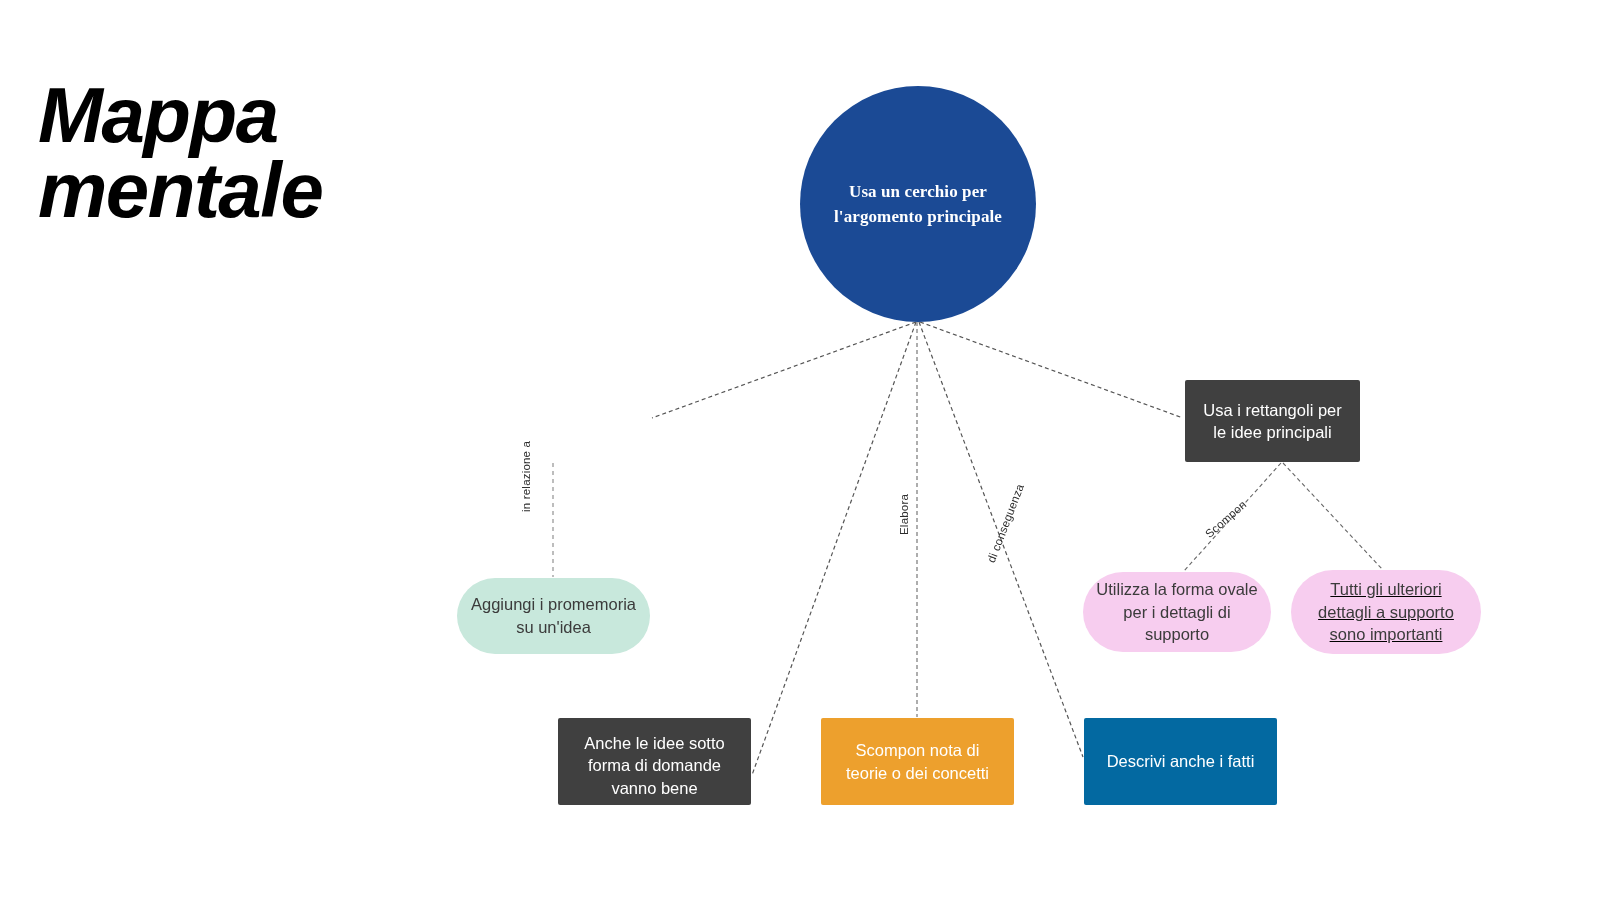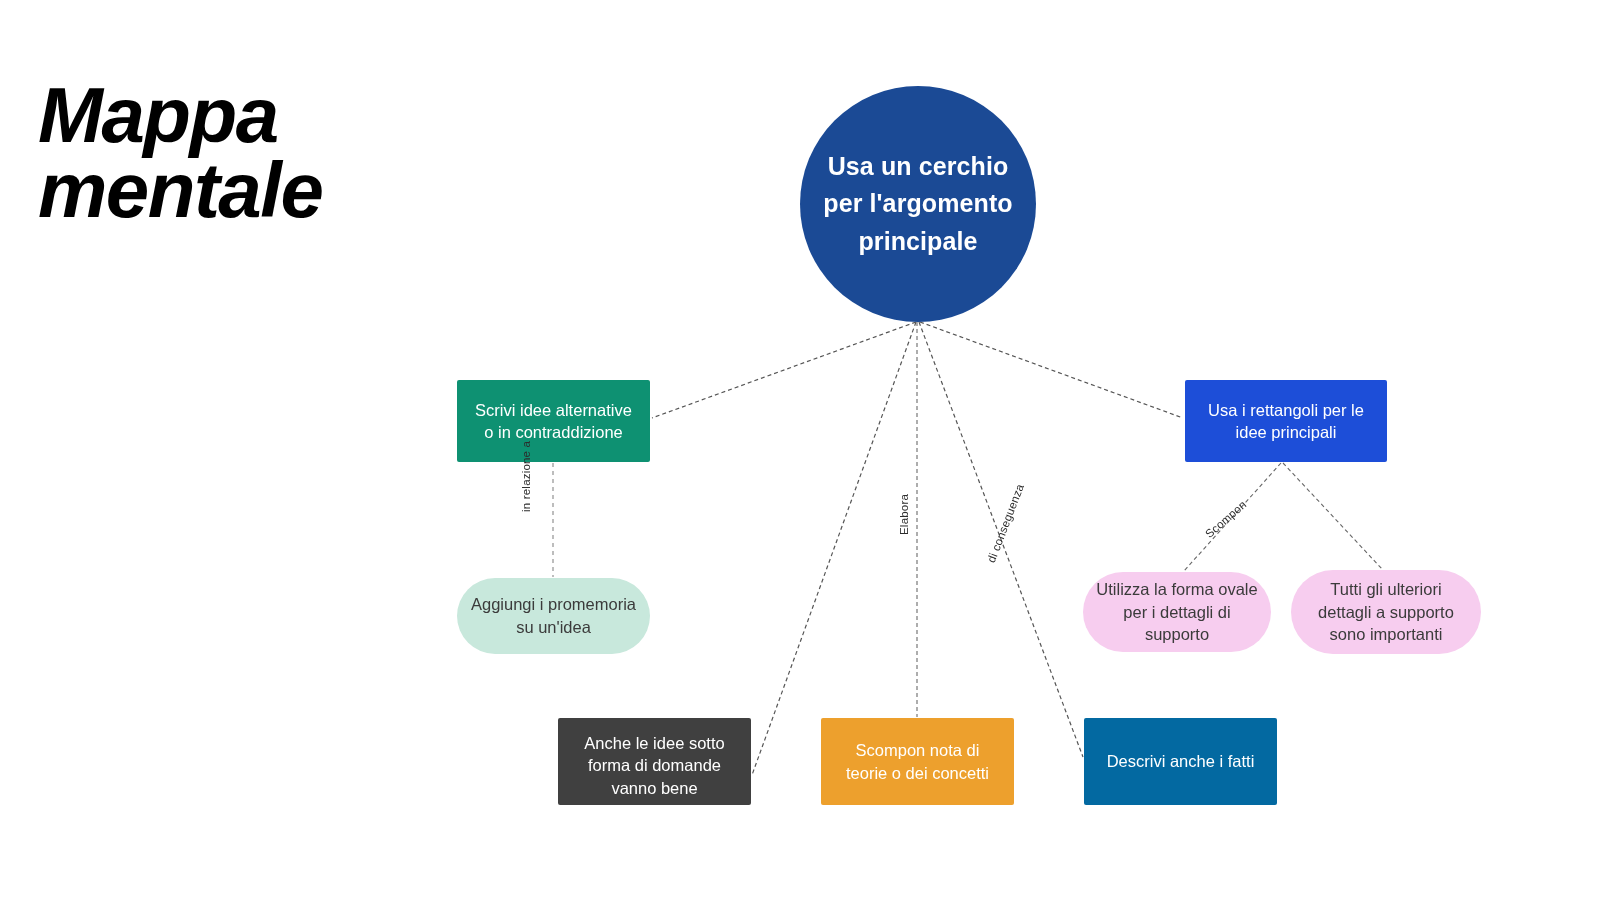--- a/index.html
+++ b/index.html
@@ -77,24 +77,25 @@
   #node-center {
     left: 800px;
     top: 86px;
     width: 236px;
     height: 236px;
     border-radius: 50%;
     background: #1b4a95;
   }
   #node-center .node-label {
     color: #ffffff;
-    font-size: 25px;
+    font-size: 17px;
     font-weight: 700;
     line-height: 1.5;
     letter-spacing: 0.1px;
+    font-family: Liberation Serif, serif;
   }
 
   
   .rect {
     border-radius: 2px;
   }
   .rect .node-label {
     color: #ffffff;
     font-size: 16.5px;
     line-height: 1.36;
@@ -104,23 +105,23 @@
   #node-green {
     left: 457px;
     top: 380px;
     width: 193px;
     height: 82px;
     background: #0e9172;
   }
   #node-magenta {
     left: 1185px;
     top: 380px;
-    width: 202px;
+    width: 175px;
     height: 82px;
-    background: #1d4ed8;
+    background: #404040;
   }
   #node-blue {
     left: 558px;
     top: 718px;
     width: 193px;
     height: 87px;
     background: #404040;
     align-items: flex-end;
   }
   #node-orange {
@@ -161,20 +162,21 @@
     width: 188px;
     height: 80px;
     background: #f7cdef;
   }
   #node-pink-2 {
     left: 1291px;
     top: 570px;
     width: 190px;
     height: 84px;
     background: #f7cdef;
+    text-decoration: underline;
   }
 
   
   .edge-label {
     position: absolute;
     font-size: 11.5px;
     color: #2c2c2c;
     white-space: nowrap;
     font-family: "Liberation Sans", sans-serif;
     letter-spacing: 0.2px;
@@ -225,23 +227,20 @@
 
     <line x1="1281" y1="463" x2="1184" y2="571" stroke="#666666" stroke-width="1.1" stroke-dasharray="4 3"></line>
 
     <line x1="1283" y1="463" x2="1382" y2="569" stroke="#666666" stroke-width="1.1" stroke-dasharray="4 3"></line>
   </svg>
 
   <div class="node" id="node-center">
     <span class="node-label">Usa un cerchio per l'argomento principale</span>
   </div>
 
-  <div class="node rect" id="node-green">
-    <span class="node-label">Scrivi idee alternative o in contraddizione</span>
-  </div>
 
   <div class="node oval" id="node-mint">
     <span class="node-label">Aggiungi i promemoria su un'idea</span>
   </div>
 
   <div class="node rect" id="node-magenta">
     <span class="node-label">Usa i rettangoli per le idee principali</span>
   </div>
 
   <div class="node oval" id="node-pink-1">

